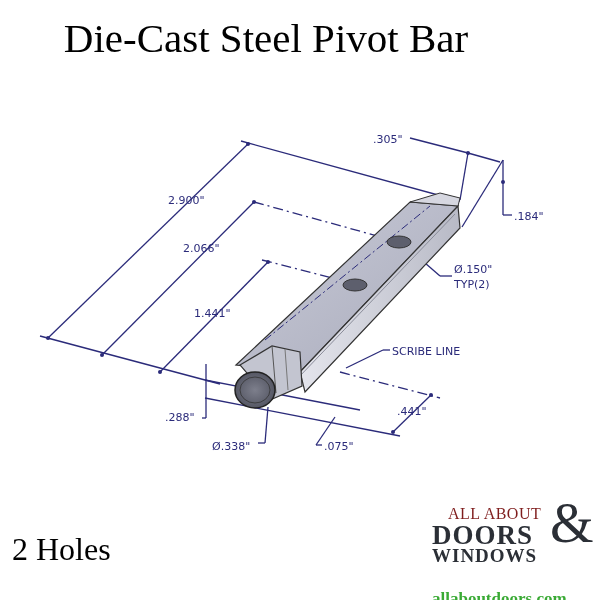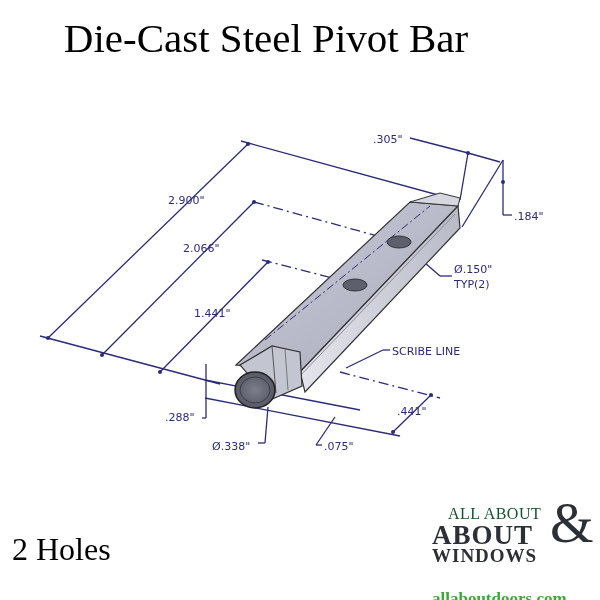--- a/index.html
+++ b/index.html
@@ -10,21 +10,21 @@
   }
   .footer-label {
     position: absolute; left: 12px; top: 531px;
     font-family: "Liberation Serif", serif; font-size: 32px; color: #000;
   }
   svg.drawing { position: absolute; left: 0; top: 0; }
   .dim-text { font-family: "DejaVu Sans", sans-serif; font-size: 11px; fill: #2b2b7a; }
   .logo { position: absolute; left: 430px; top: 505px; width: 170px; }
   .logo-top {
     position: absolute; left: 18px; top: 0; font-family: "Liberation Serif", serif;
-    font-size: 16px; color: #14532d; letter-spacing: 0.5px;
+    font-size: 16px; color: #7f1d1d; letter-spacing: 0.5px;
   }
   .logo-doors {
     position: absolute; left: 2px; top: 15px; font-family: "Liberation Serif", serif;
     font-size: 27px; font-weight: bold; color: #2b2f36; letter-spacing: 1px;
   }
   .logo-windows {
     position: absolute; left: 2px; top: 40px; font-family: "Liberation Serif", serif;
     font-size: 19px; font-weight: bold; color: #2b2f36; letter-spacing: 1px;
   }
   .logo-amp {
@@ -146,16 +146,16 @@
     <text class="dim-text" x="324" y="450">.075"</text>
     <text class="dim-text" x="397" y="415">.441"</text>
   </g>
 </svg>
 
 <div class="footer-label">2 Holes</div>
 
 <div class="logo">
   <div class="logo-top">ALL ABOUT</div>
   <div class="logo-amp">&amp;</div>
-  <div class="logo-doors">ABOUT</div>
+  <div class="logo-doors">DOORS</div>
   <div class="logo-windows">WINDOWS</div>
   <div class="logo-url">allaboutdoors.com</div>
 </div>
 
 </body></html>

